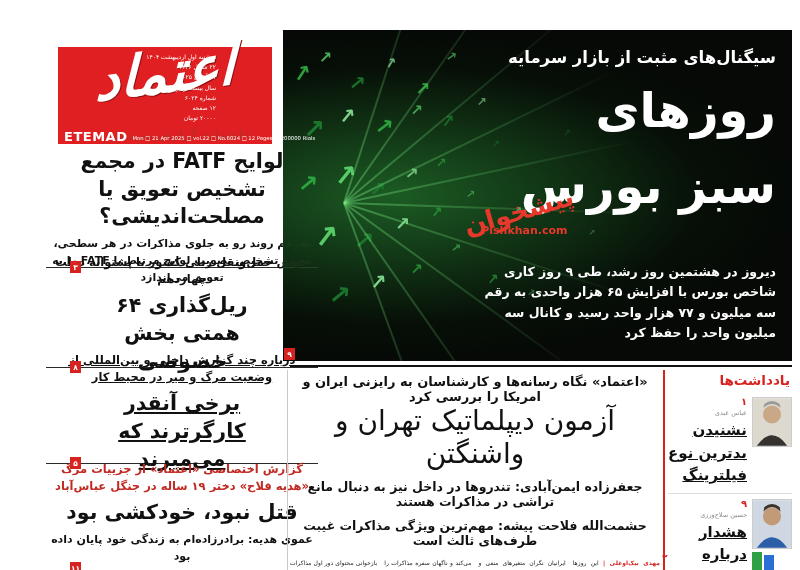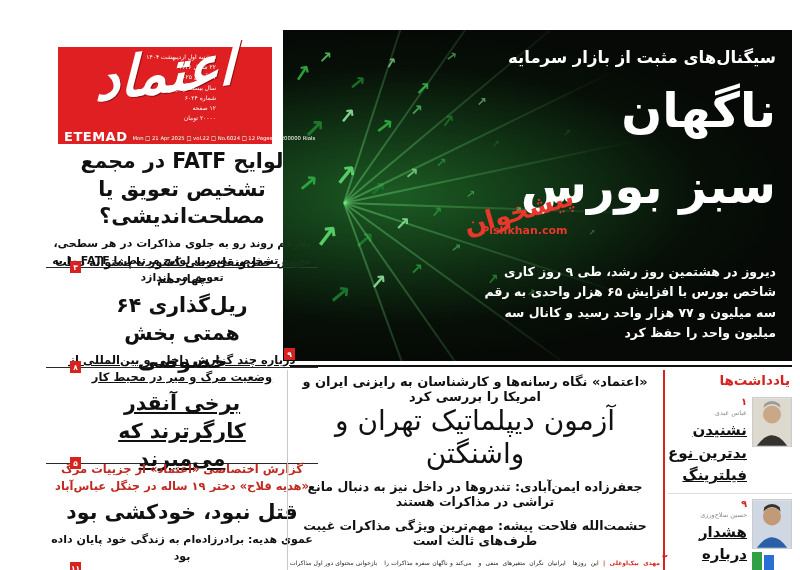--- a/index.html
+++ b/index.html
@@ -139,21 +139,21 @@
         <div style="position: absolute; left: 12%; top: 52%; width: 300px; height: 2px; background: linear-gradient(90deg, rgba(120, 235, 130, 0.4), transparent); transform-origin: left center; transform: rotate(-40deg);"></div>
         <div style="position: absolute; left: 12%; top: 52%; width: 300px; height: 2px; background: linear-gradient(90deg, rgba(120, 235, 130, 0.4), transparent); transform-origin: left center; transform: rotate(-26deg);"></div>
         <div style="position: absolute; left: 12%; top: 52%; width: 300px; height: 2px; background: linear-gradient(90deg, rgba(120, 235, 130, 0.4), transparent); transform-origin: left center; transform: rotate(-12deg);"></div>
         <div style="position: absolute; left: 12%; top: 52%; width: 300px; height: 2px; background: linear-gradient(90deg, rgba(120, 235, 130, 0.4), transparent); transform-origin: left center; transform: rotate(2deg);"></div>
         <div style="position: absolute; left: 12%; top: 52%; width: 300px; height: 2px; background: linear-gradient(90deg, rgba(120, 235, 130, 0.4), transparent); transform-origin: left center; transform: rotate(18deg);"></div>
         <div style="position: absolute; left: 12%; top: 52%; width: 300px; height: 2px; background: linear-gradient(90deg, rgba(120, 235, 130, 0.4), transparent); transform-origin: left center; transform: rotate(36deg);"></div>
         <div style="position: absolute; left: 12%; top: 52%; width: 300px; height: 2px; background: linear-gradient(90deg, rgba(120, 235, 130, 0.4), transparent); transform-origin: left center; transform: rotate(55deg);"></div>
         <div style="position: absolute; left: 12%; top: 52%; width: 300px; height: 2px; background: linear-gradient(90deg, rgba(120, 235, 130, 0.4), transparent); transform-origin: left center; transform: rotate(70deg);"></div>
       </div>
     <div class="lead-kicker">سیگنال‌های مثبت از بازار سرمایه</div>
-    <div class="lead-h1">ناگهان</div>
+    <div class="lead-h1">روزهای</div>
     <div class="lead-h2">سبز بورس</div>
     <div class="watermark">
       <span class="wm-fa">پیشخوان</span>
       <span class="wm-en">Pishkhan.com</span>
     </div>
     <div class="lead-summary">دیروز در هشتمین روز رشد، طی ۹ روز کاری شاخص بورس با افزایش ۶۵ هزار واحدی به رقم سه میلیون و ۷۷ هزار واحد رسید و کانال سه میلیون واحد را حفظ کرد</div>
     <div class="pmark lead-pmark">۹</div>
   </section>
 
   <aside class="left-col">

